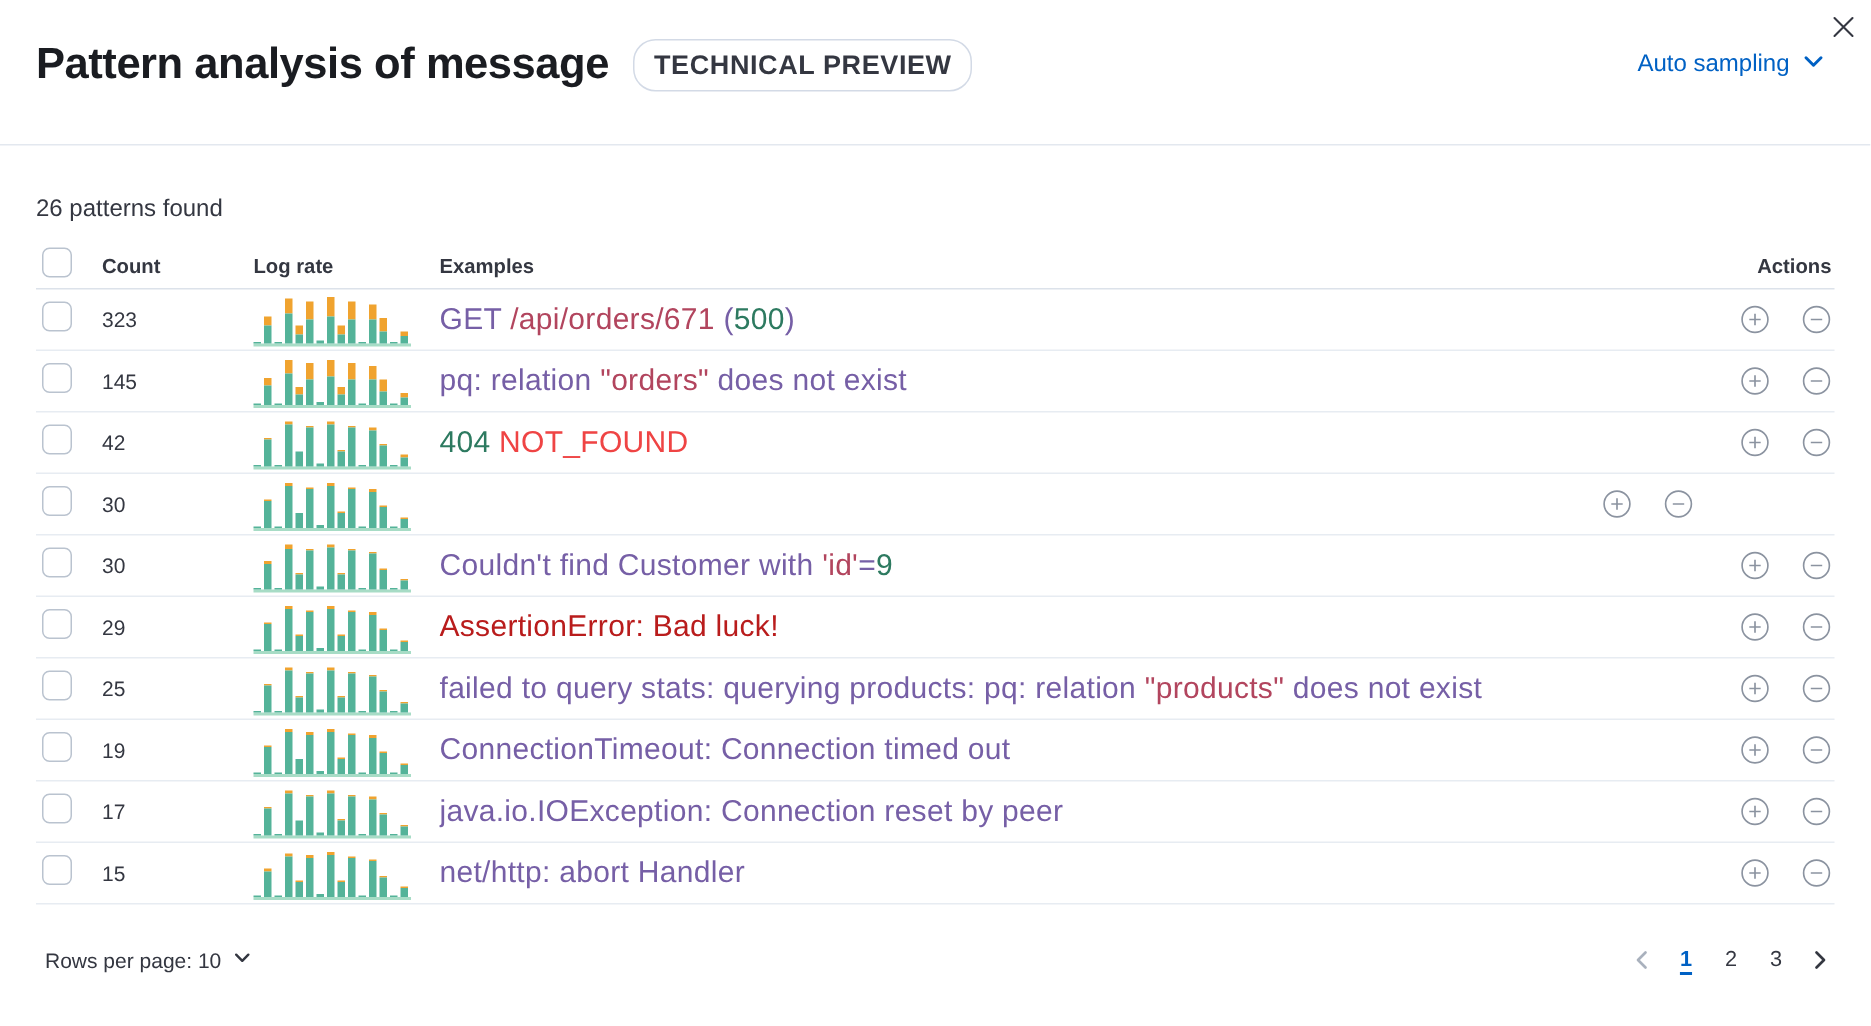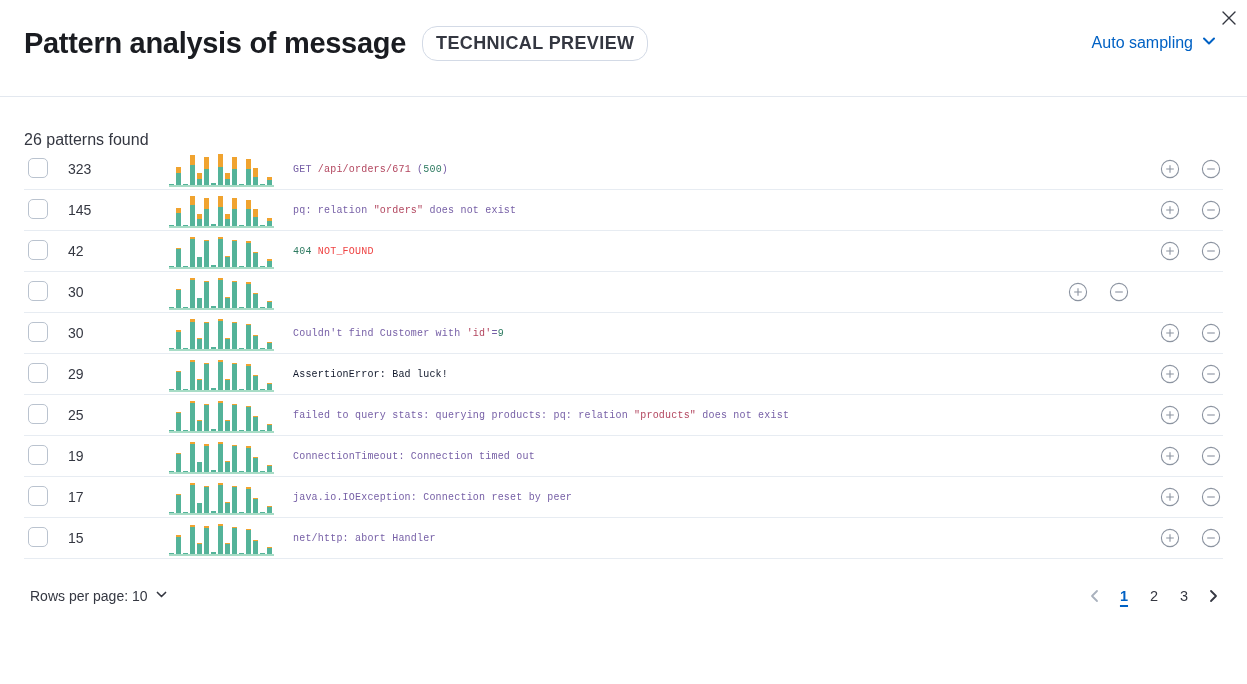--- a/index.html
+++ b/index.html
@@ -39,22 +39,22 @@
   }
   .count-cell{ font-size:14px; color:#343741; }
   .spark{
     width:105px; height:33px; display:flex; align-items:flex-end; gap:2px;
     border-bottom:2px solid #a7dcc6; margin-top:2px;
   }
   .spark .barcol{ width:5px; display:flex; flex-direction:column; justify-content:flex-end; }
   .spark .seg-top{ width:5px; }
   .spark .seg-bot{ width:5px; }
   .example{
-    font-family:Liberation Mono, monospace;
-    font-size:10px; letter-spacing:0.2px; white-space:nowrap; overflow:hidden;
+    font-family:Liberation Sans, sans-serif;
+    font-size:20px; letter-spacing:0.2px; white-space:nowrap; overflow:hidden;
   }
   .actions-cell{ display:flex; gap:21px; justify-content:flex-end; padding-right:2px; }
   .action-btn{ width:20px; height:20px; background:none; border:0; padding:0; cursor:pointer; line-height:0; }
   
   .footer{ display:flex; align-items:center; justify-content:space-between; padding:0 24px; margin-top:25px; }
   .rpp{ display:flex; align-items:center; gap:7px; font-size:14px; color:#343741;
     background:none; border:0; font-family:inherit; cursor:pointer; }
   .pagination{ display:flex; align-items:center; gap:8px; }
   .page-btn{
     min-width:22px; height:24px; background:none; border:0; padding:0 2px;
@@ -83,20 +83,27 @@
 
 <button class="close-btn">
   <svg width="14" height="14" viewBox="0 0 14 14">
       <path d="M1 1l12 12M13 1L1 13" stroke="#343741" stroke-width="1.4" stroke-linecap="round"></path>
     </svg>
 </button>
 
 <div class="content">
   <div class="summary">26 patterns found</div>
 
+  <div class="trow thead">
+    <div><button class="checkbox"></button></div>
+    <div class="th">Count</div>
+    <div class="th">Log rate</div>
+    <div class="th">Examples</div>
+    <div class="th th-actions">Actions</div>
+  </div>
 
   <div id="rows">
       <div class="trow">
         <div><button class="checkbox"></button></div>
         <div class="count-cell">323</div>
         <div>
           <div class="spark">
             <div class="barcol">
               <div class="seg-bot" style="height: 1px; background: rgb(84, 179, 153);"></div>
             </div>
@@ -514,21 +521,21 @@
             </div>
             <div class="barcol">
               <div class="seg-bot" style="height: 1px; background: rgb(84, 179, 153);"></div>
             </div>
             <div class="barcol">
               <div class="seg-top" style="height: 1px; background: rgb(240, 163, 47);"></div>
               <div class="seg-bot" style="height: 6px; background: rgb(84, 179, 153);"></div>
             </div>
           </div>
         </div>
-        <div class="example"><span style="color: #0f172a;">AssertionError: Bad luck!</span></div>
+        <div class="example"><span style="color: #b91c1c;">AssertionError: Bad luck!</span></div>
         <div class="actions-cell">
           <button class="action-btn"><svg width="20" height="20" viewBox="0 0 20 20">
               <circle cx="10" cy="10" r="8.6" fill="none" stroke="#8b93a0" stroke-width="1.1"></circle>
               <path d="M10 6.2v7.6M6.2 10h7.6" stroke="#8b93a0" stroke-width="1.1"></path>
             </svg></button>
           <button class="action-btn"><svg width="20" height="20" viewBox="0 0 20 20">
               <circle cx="10" cy="10" r="8.6" fill="none" stroke="#8b93a0" stroke-width="1.1"></circle>
               <path d="M6.2 10h7.6" stroke="#8b93a0" stroke-width="1.1"></path>
             </svg></button>
         </div>

